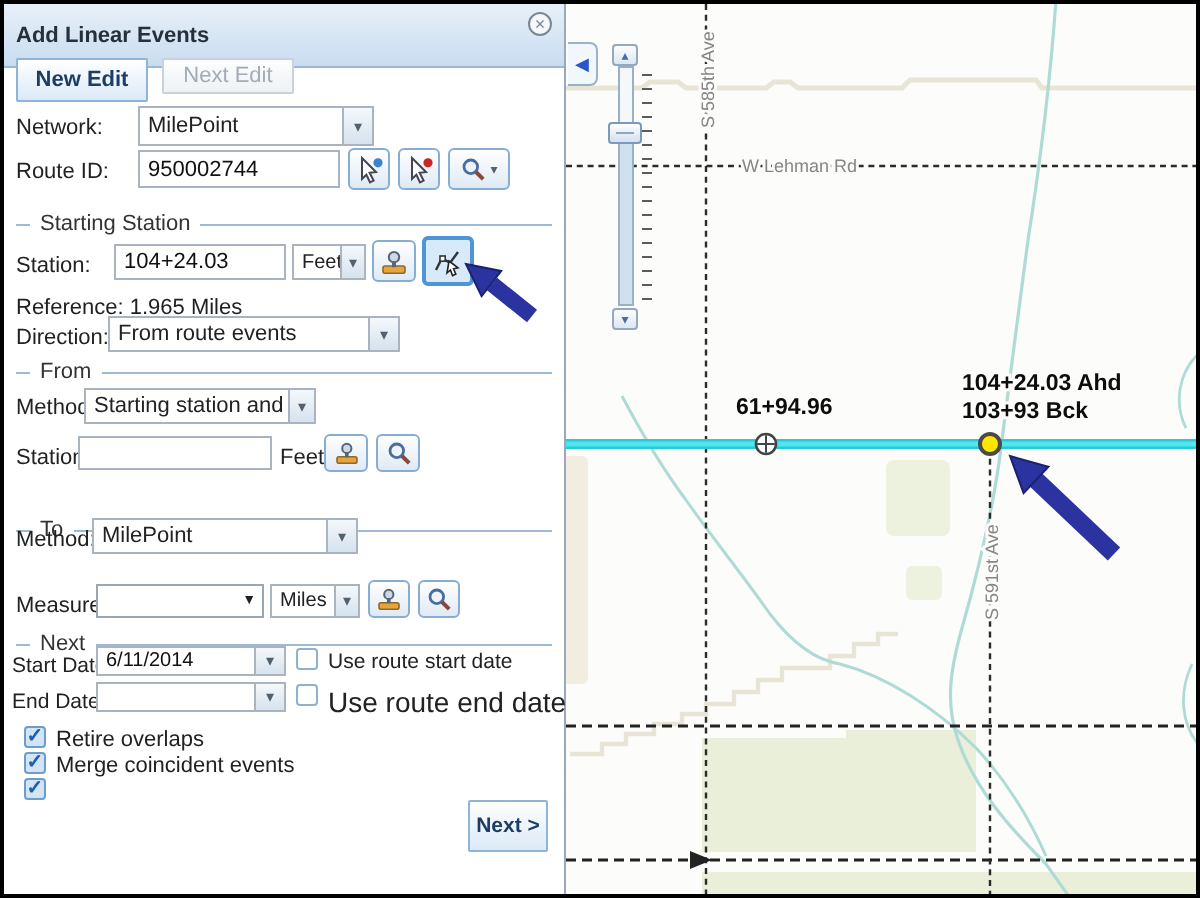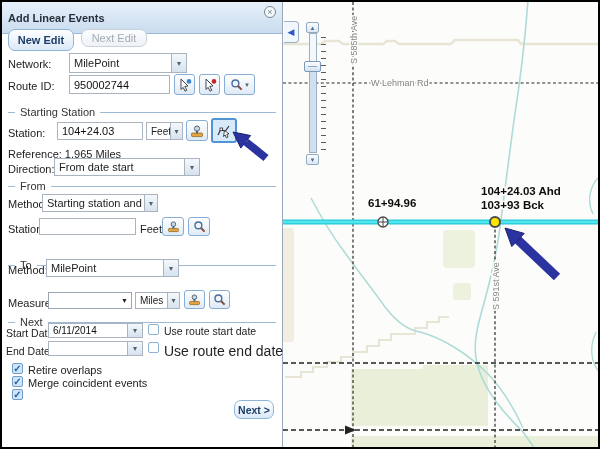--- a/index.html
+++ b/index.html
@@ -2,21 +2,21 @@
 <html><head>
 <meta charset="utf-8">
 <style>
   html,body{margin:0;padding:0;background:#888;}
   *{box-sizing:border-box;}
   .frame{position:relative;width:600px;height:449px;background:#000;font-family:"Liberation Sans",sans-serif;overflow:hidden;}
   
   .panel{position:absolute;left:2px;top:2px;width:281px;height:445px;background:#fff;border-right:1px solid #9aa8b8;}
   .phdr{position:absolute;left:0;top:0;width:100%;height:32px;background:linear-gradient(#e7f0fa,#c9dcef);border-bottom:1px solid #9cb8d4;display:flex;align-items:center;padding:0 6px;font-size:11px;font-weight:bold;color:#25303b;}
   .close{position:absolute;right:6px;top:4px;width:12px;height:12px;border:1px solid #7a8893;border-radius:50%;color:#7a8893;font-size:9px;line-height:10px;text-align:center;background:#f5f8fb;cursor:default;}
-  .btn{position:absolute;border:1px solid #8eb4da;border-radius:7px;background:linear-gradient(#ffffff,#dbe9f7);font-size:11px;font-weight:bold;color:#1c3e66;display:flex;align-items:center;justify-content:center;}
+  .btn{position:absolute;border:1px solid #8eb4da;border-radius:1px;background:linear-gradient(#ffffff,#dbe9f7);font-size:11px;font-weight:bold;color:#1c3e66;display:flex;align-items:center;justify-content:center;}
   .btn.dis{border-color:#c9d2da;color:#a3abb3;background:linear-gradient(#fcfdfe,#eef2f6);font-weight:normal;}
   .lbl{position:absolute;font-size:11px;color:#222;white-space:nowrap;}
   .tin{position:absolute;border:1px solid #a9b4c0;font:11px "Liberation Sans",sans-serif;padding:0 4px;color:#111;background:#fff;}
   .combo{position:absolute;border:1px solid #a9b4c0;background:#fff;display:flex;align-items:stretch;}
   .combo .val{flex:1;padding:0 4px;font-size:11px;color:#222;white-space:nowrap;overflow:hidden;display:flex;align-items:center;}
   .combo .dbtn{width:15px;border-left:1px solid #a9b4c0;background:linear-gradient(#f4f8fb,#d6e2ee);display:flex;align-items:center;justify-content:center;font-size:8px;color:#51616f;}
   .legend{position:absolute;left:6px;right:6px;display:flex;align-items:center;gap:5px;font-size:11px;color:#333;}
   .legend::before{content:"";width:7px;height:1px;background:#9db9d4;}
   .legend::after{content:"";flex:1;height:1px;background:#9db9d4;}
   .ibtn{position:absolute;border:1px solid #86add4;border-radius:3px;background:linear-gradient(#ffffff,#dfeaf5);display:flex;align-items:center;justify-content:center;}
@@ -102,21 +102,21 @@
           <polyline points="2,12 5,6 9,8.5 13,3" fill="none" stroke="#333" stroke-width="1.2"></polyline>
           <rect x="4" y="5" width="2.6" height="2.6" fill="#fff" stroke="#333" stroke-width="0.8"></rect>
           <path d="M8.5 7.5 l4.5 3.4 -2.2 .5 1.1 2.7 -1.6 .7 -1.1-2.8 -1.7 1.5 Z" fill="#fff" stroke="#222" stroke-width="0.8"></path>
         </svg>
     </div>
 
     <div class="lbl" style="left:6px;top:146px;">Reference: 1.965 Miles</div>
 
     <div class="lbl" style="left:6px;top:161px;">Direction:</div>
     <div class="combo" style="left:52px;top:156px;width:146px;height:18px;">
-      <span class="val">From date start</span>
+      <span class="val">From route events</span>
       <span class="dbtn">▾</span>
     </div>
 
     <div class="legend" style="top:178px;">
         <span>From</span>
       </div>
 
     <div class="lbl" style="left:6px;top:196px;">Method:</div>
     <div class="combo" style="left:40px;top:192px;width:116px;height:18px;">
       <span class="val small">Starting station and offset</span>
@@ -198,21 +198,21 @@
       </span>
     <div class="lbl" style="left:26px;top:362px;">Retire overlaps</div>
     <span class="cb on" style="left:10px;top:374px;">
         <i>✓</i>
       </span>
     <div class="lbl" style="left:26px;top:375px;">Merge coincident events</div>
     <span class="cb on" style="left:10px;top:387px;">
         <i>✓</i>
       </span>
 
-    <div class="btn" style="left:232px;top:398px;width:40px;height:19px;font-size:10.5px;">Next &gt;</div>
+    <div class="btn" style="left:232px;top:398px;width:40px;height:26px;font-size:10.5px;">Next &gt;</div>
   </div>
 
   <div class="map">
     <svg width="315" height="445" viewBox="0 0 315 445">
 
       <rect x="-2" y="226" width="13" height="114" rx="3" fill="#f1ede1"></rect>
       <rect x="160" y="228" width="32" height="38" rx="4" fill="#edf2de"></rect>
       <rect x="170" y="281" width="18" height="17" rx="3" fill="#edf2de"></rect>
       <polygon points="68,367 140,367 140,363 205,363 205,424 68,424" fill="#e9efd9"></polygon>
       <rect x="68" y="434" width="247" height="11" fill="#e9efd9"></rect>

